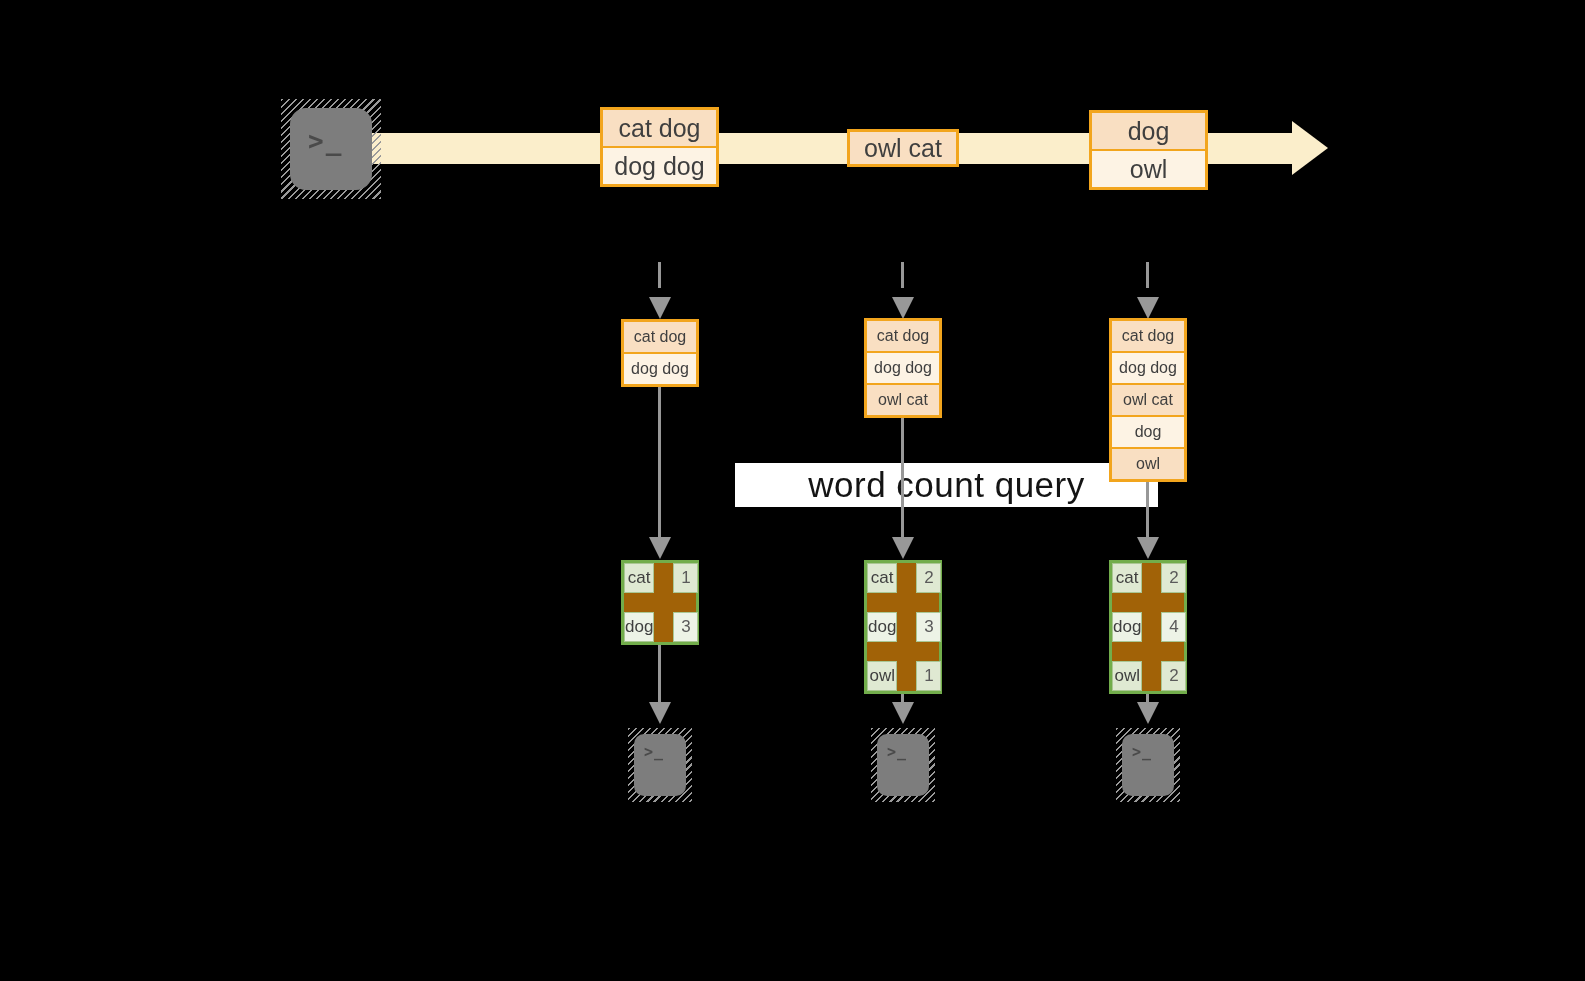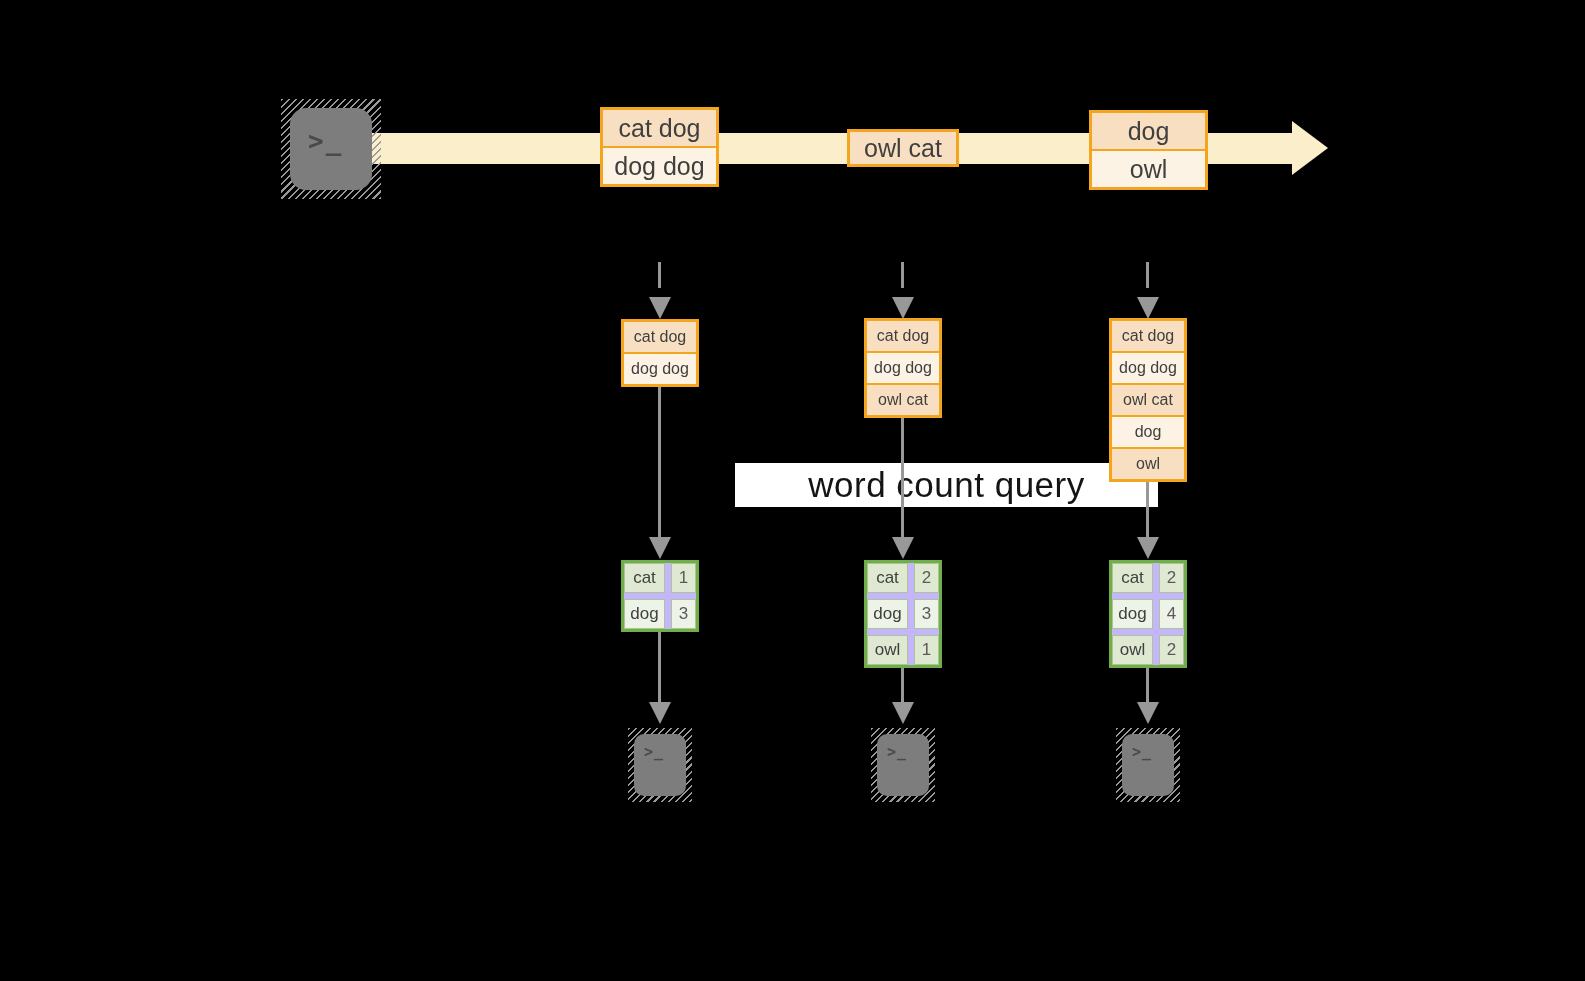--- a/index.html
+++ b/index.html
@@ -37,22 +37,22 @@
   .dash{position:absolute;width:3px;background:var(--gray);z-index:3;}
   .vline{position:absolute;width:3px;background:var(--gray);z-index:3;}
   .head{position:absolute;width:0;height:0;z-index:3;
     border-left:11px solid transparent;border-right:11px solid transparent;
     border-top:22px solid var(--gray);}
   
   .qband{position:absolute;left:695px;top:463px;width:423px;height:44px;background:#fff;z-index:2;
     display:flex;align-items:center;justify-content:center;margin-left:40px;}
   .qband span{position:relative;z-index:4;font-size:35px;color:#141414;letter-spacing:.5px;}
   
-  .gtable{position:absolute;box-sizing:border-box;border:3px solid var(--green);background:#c4b5fd;
-    display:grid;grid-template-columns:1fr 25px;gap:6px;z-index:4;width:78px;}
+  .gtable{position:absolute;box-sizing:border-box;border:3px solid var(--green);background:#a16207;
+    display:grid;grid-template-columns:1fr 25px;gap:19px;z-index:4;width:78px;}
   .gcell{height:30px;display:flex;align-items:center;justify-content:center;font-size:17px;
     color:var(--textdark);border:1px solid var(--cellborder);box-sizing:border-box;}
   .cA{background:var(--cellA);}
   .cB{background:var(--cellB);}
   .gnum{color:#5a5a5a;}
   
   .term{position:absolute;z-index:4;
     background:repeating-linear-gradient(135deg,#9a9a9a 0 1.5px,transparent 1.5px 5px);}
   .term-body{position:absolute;background:var(--termgray);}
   .term.big .term-body{inset:9px;border-radius:16px;}

